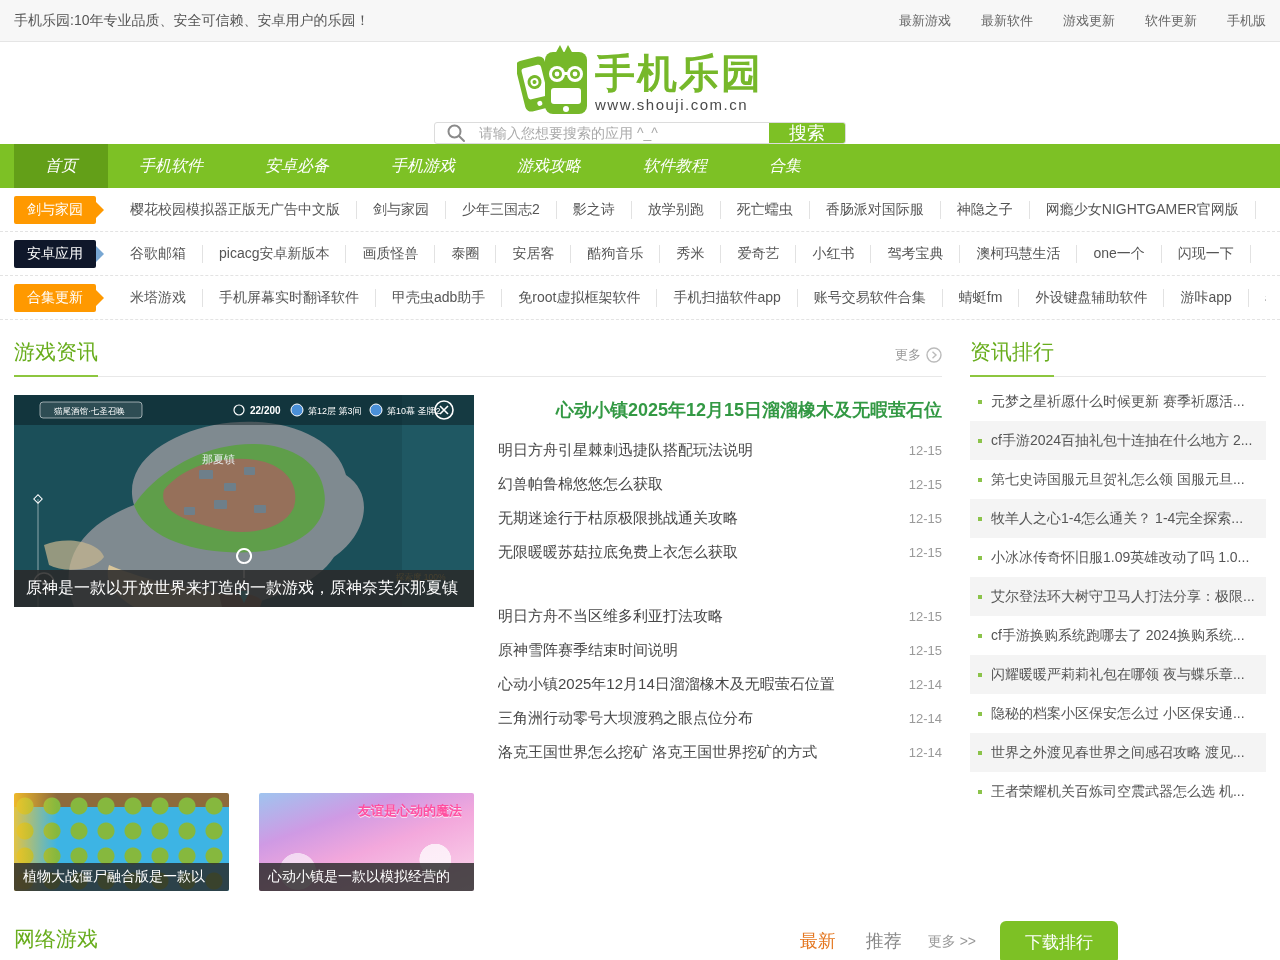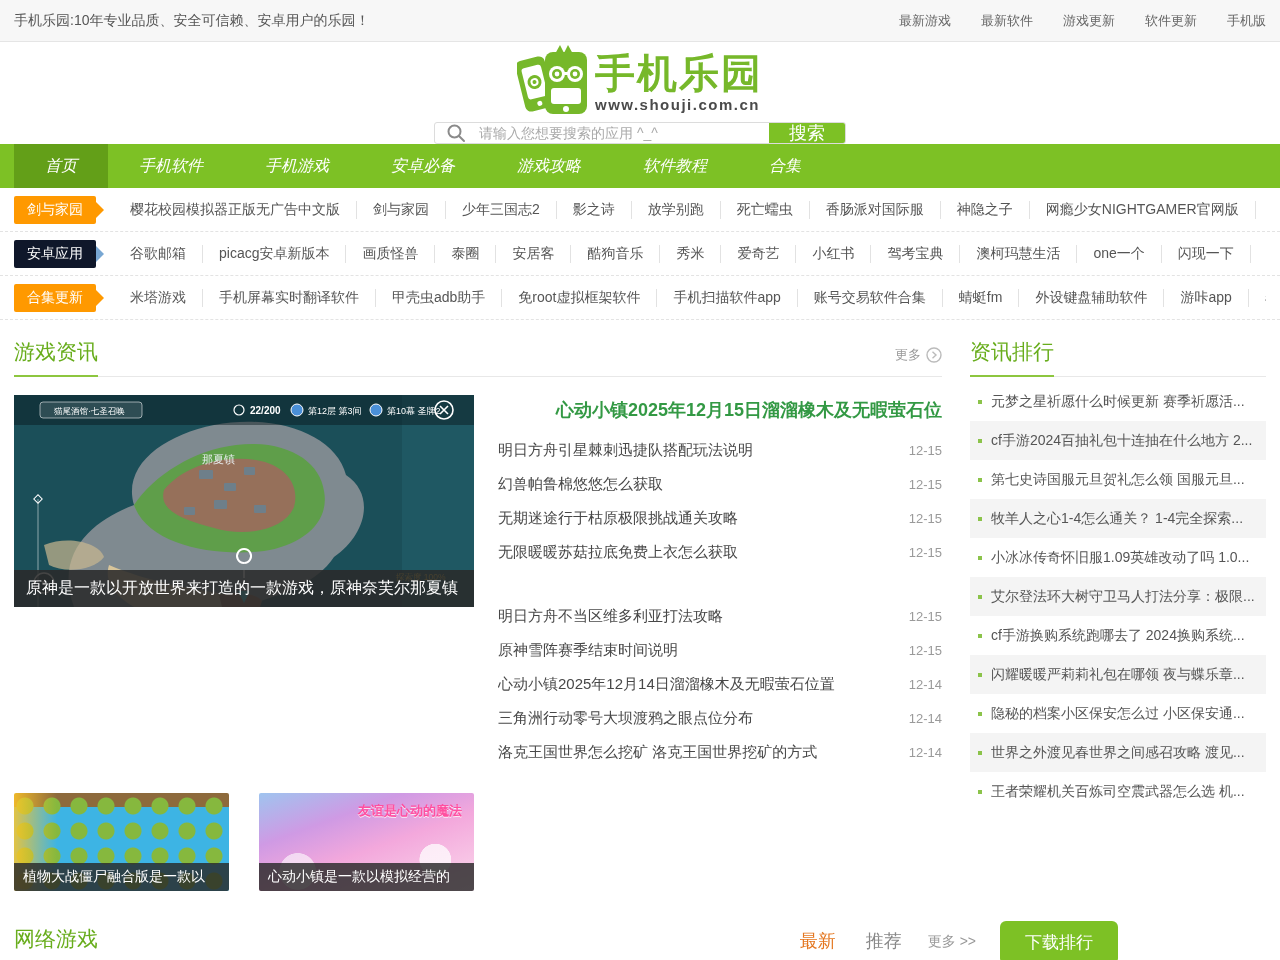--- a/index.html
+++ b/index.html
@@ -7,21 +7,21 @@
   
   .topbar{height:41px;background:#f7f7f7;border-bottom:1px solid #e5e5e5;display:flex;align-items:center;justify-content:space-between;padding:0 14px;}
   .slogan{font-size:14px;color:#555;}
   .toplinks{display:flex;}
   .toplink{font-size:13px;color:#666;margin-left:30px;cursor:pointer;}
   
   .header{height:102px;display:flex;align-items:center;justify-content:space-between;padding:0 14px;flex-direction:column;}
   .logo{display:flex;align-items:center;cursor:pointer;}
   .logo-text{margin-left:6px;}
   .logo-title{font-size:40px;line-height:42px;font-weight:bold;color:#76b82a;letter-spacing:2px;}
-  .logo-url{font-size:15px;font-weight:bold;color:#4a4a4a;letter-spacing:1.5px;margin-top:2px;}
+  .logo-url{font-size:15px;font-weight:normal;color:#4a4a4a;letter-spacing:1.5px;margin-top:2px;}
   .search{display:flex;align-items:center;width:410px;height:38px;border:1px solid #dcdcdc;border-radius:3px;background:#fff;overflow:hidden;}
   .search-icon{width:42px;display:flex;justify-content:center;flex:none;}
   .search input{flex:1;border:none;outline:none;font-size:14px;color:#666;background:transparent;font-family:inherit;}
   .search input::placeholder{color:#aaa;}
   .search-btn{width:76px;height:40px;flex:none;background:#7dc125;color:#fff;font-size:18px;border:none;cursor:pointer;font-family:inherit;}
   
   .nav{height:44px;background:#7dc125;display:flex;padding:0 14px;}
   .nav-item{padding:0 31px;line-height:44px;color:#fff;font-size:16px;cursor:pointer;white-space:nowrap;font-style:italic;}
   .nav-item.active{background:#639f18;}
   
@@ -136,22 +136,22 @@
         </svg>
     </span>
     <input type="text" placeholder="请输入您想要搜索的应用 ^_^" style="">
     <button class="search-btn">搜索</button>
   </div>
 </div>
 
 <div class="nav">
   <div class="nav-item active">首页</div>
     <div class="nav-item">手机软件</div>
+    <div class="nav-item">安卓必备</div>
     <div class="nav-item">手机游戏</div>
-    <div class="nav-item">安卓必备</div>
     <div class="nav-item">游戏攻略</div>
     <div class="nav-item">软件教程</div>
     <div class="nav-item">合集</div>
 </div>
 
 <div>
   <div class="tagrow">
     <span class="tag-label tag-orange">剑与家园</span>
     <div class="tag-links">
       <span class="tag-link">樱花校园模拟器正版无广告中文版</span>

